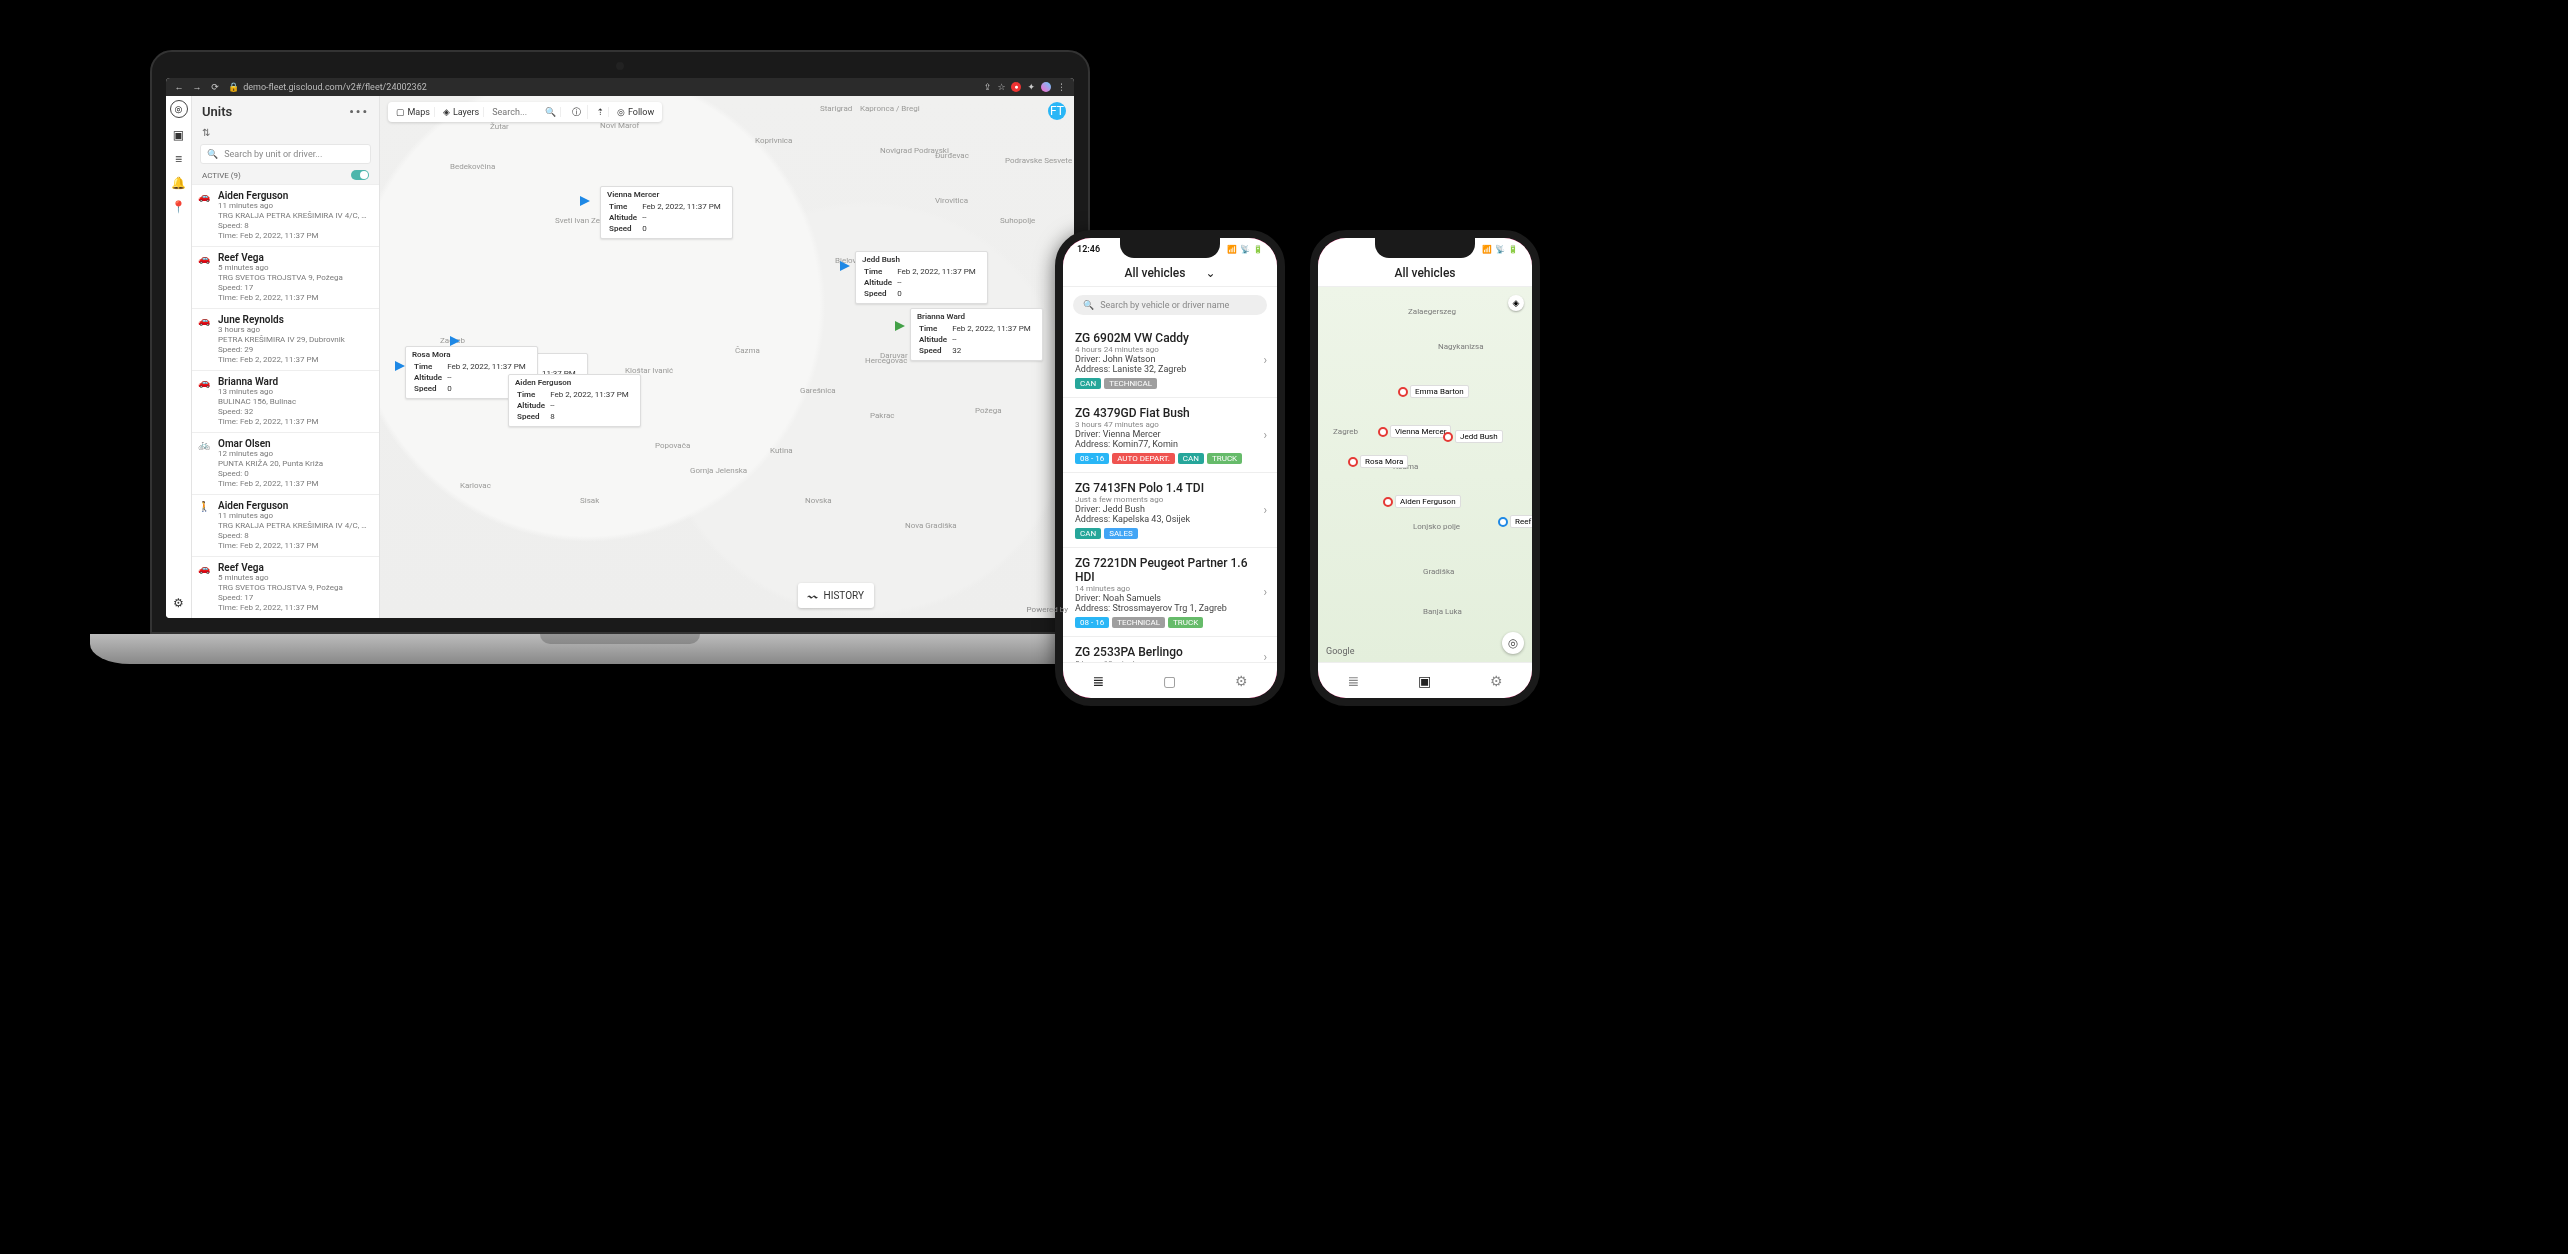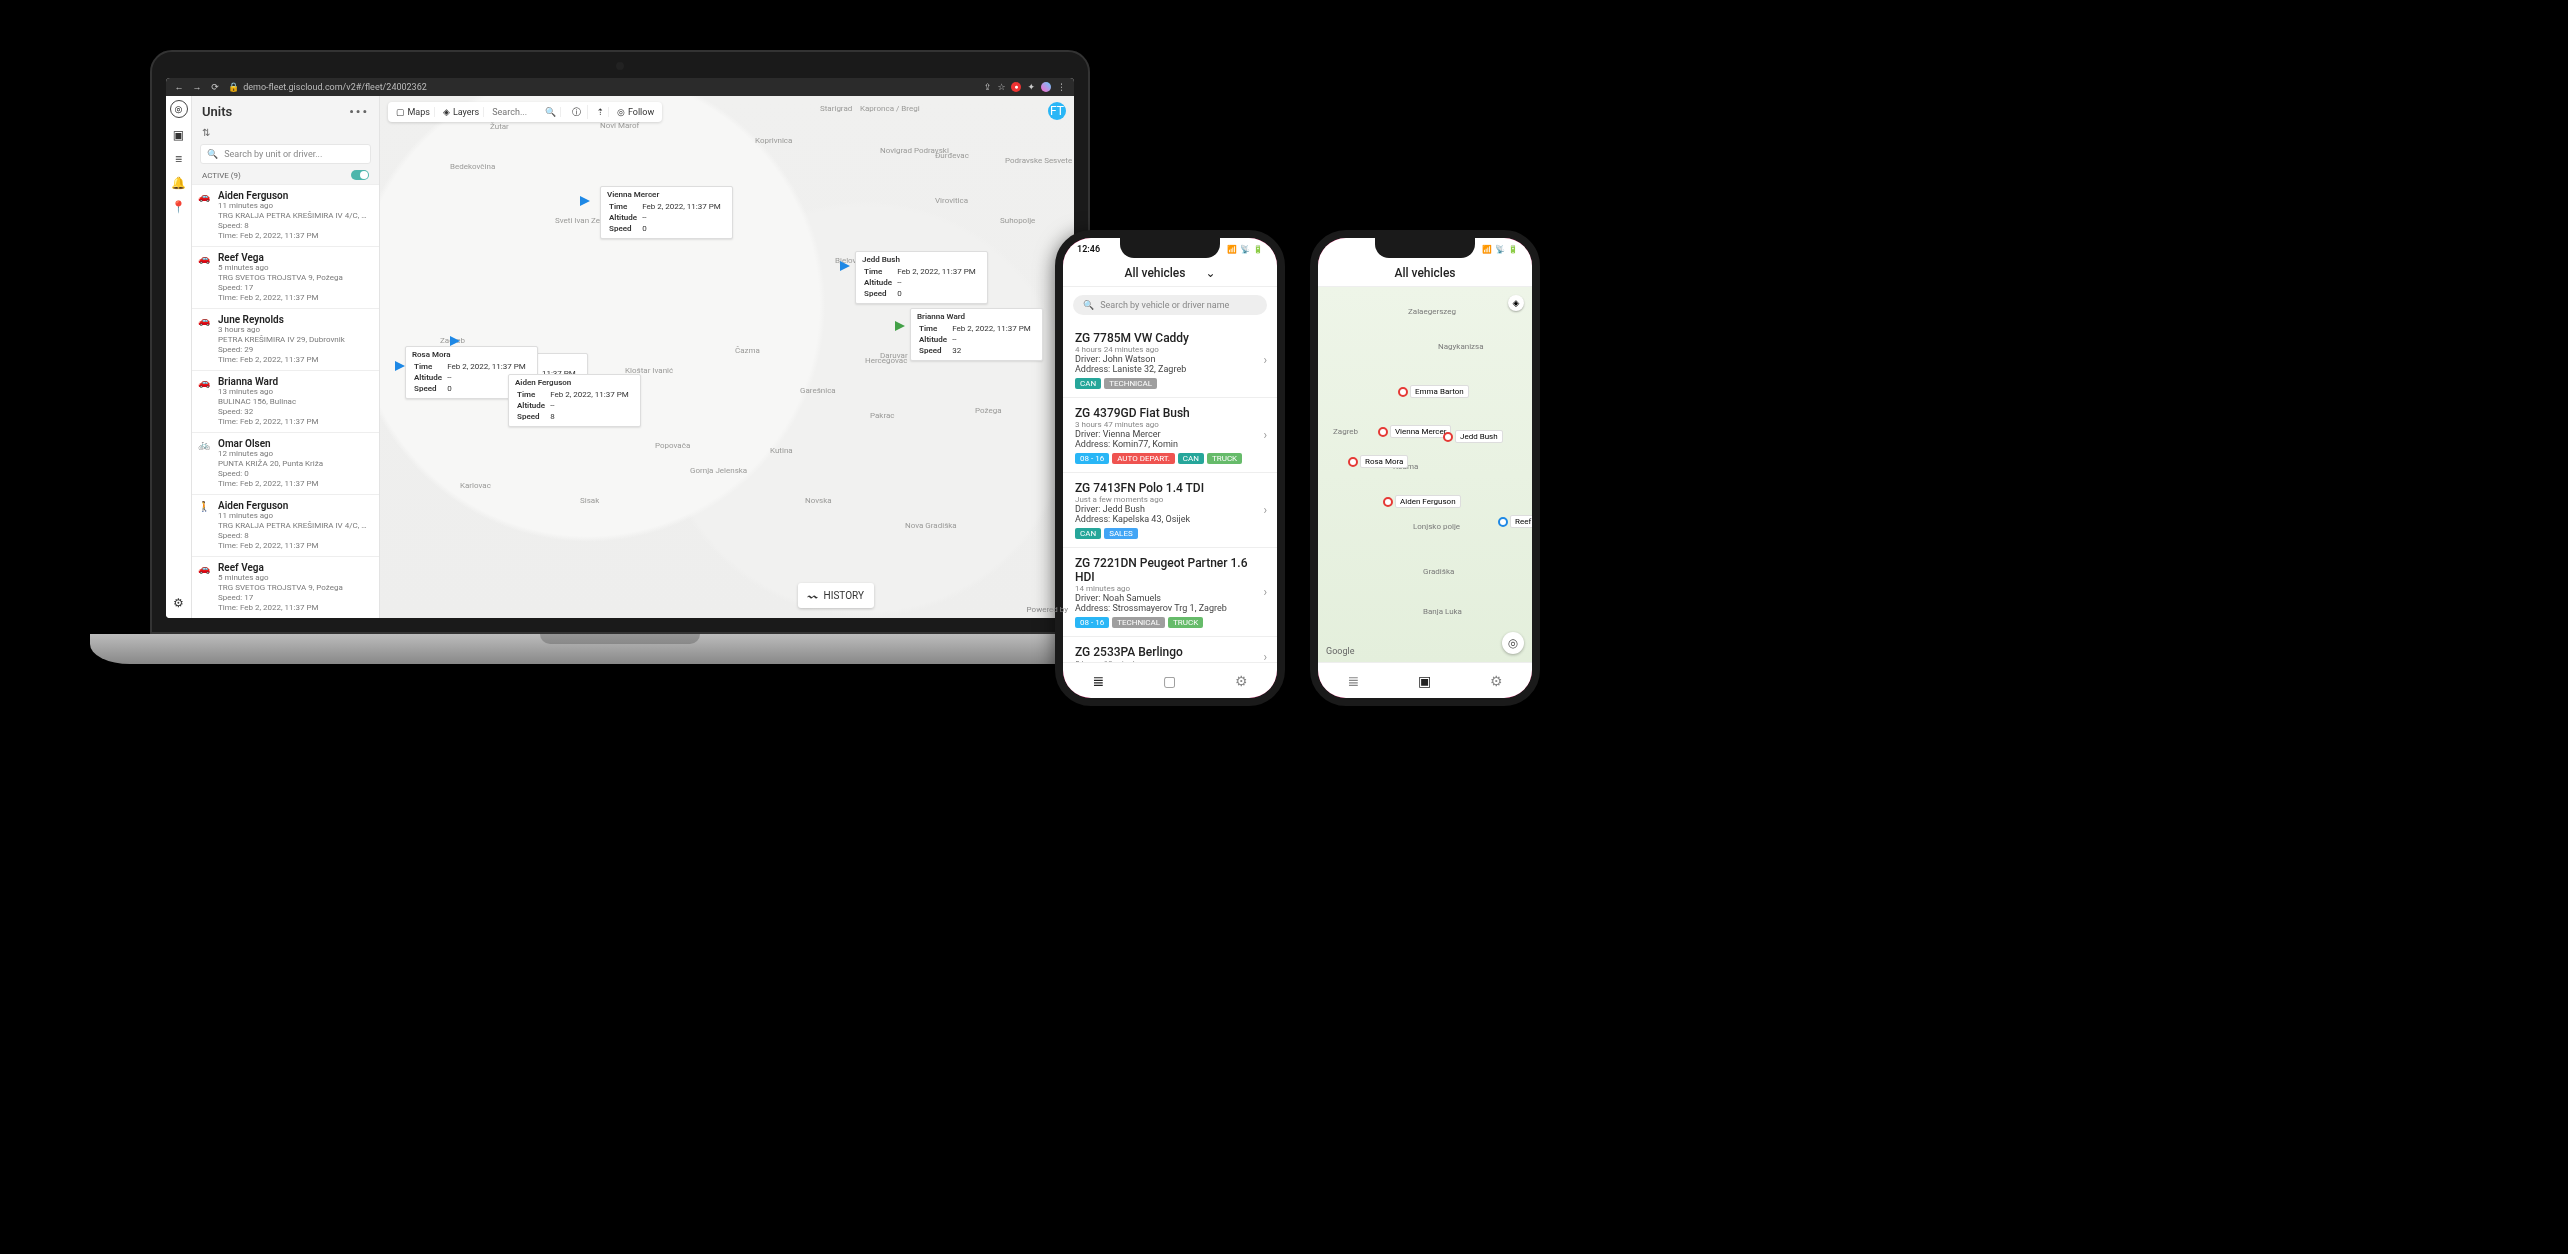--- a/index.html
+++ b/index.html
@@ -431,21 +431,21 @@
     <div class="ph-title">
       <span>All vehicles</span>
       <span>⌄</span>
     </div>
     <div class="ph-search">
       <span>🔍</span>
       <span>Search by vehicle or driver name</span>
     </div>
     <div class="vlist" id="vlist">
         <div class="vcard">
-          <div class="vtitle">ZG 7785M VW Caddy</div>
+          <div class="vtitle">ZG 6902M VW Caddy</div>
          <div class="vsub">4 hours 24 minutes ago</div>
           <div class="vline">Driver: John Watson</div>
           <div class="vline">Address: Laniste 32, Zagreb</div>
           <div class="tags">
             <span class="tag" style="background:#26a69a">CAN</span>
             <span class="tag" style="background:#9e9e9e">TECHNICAL</span>
           </div>
           <span class="chev">›</span>
         </div>
         <div class="vcard">

